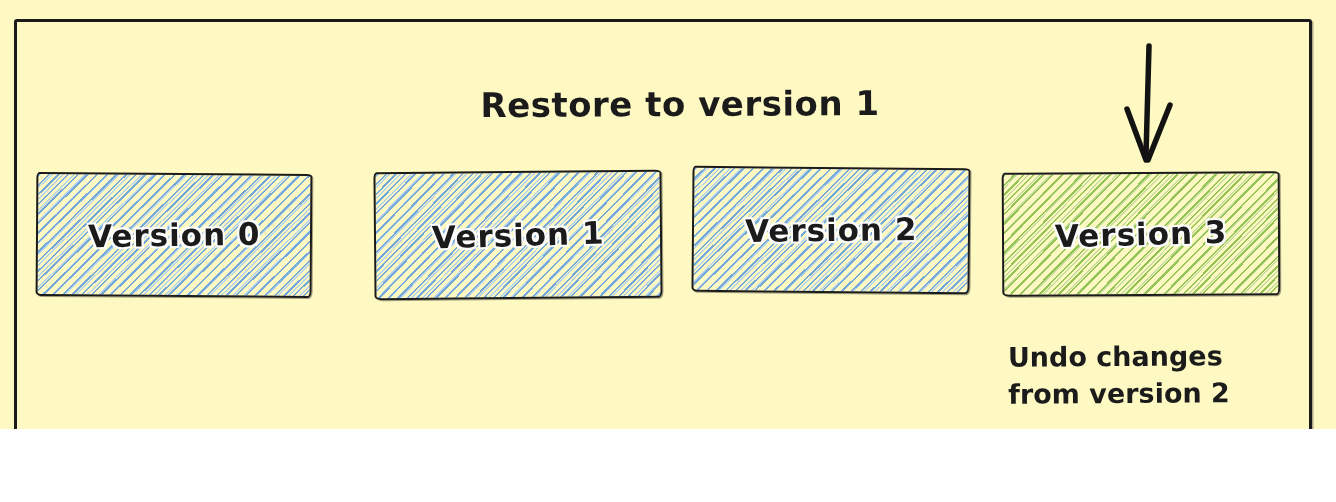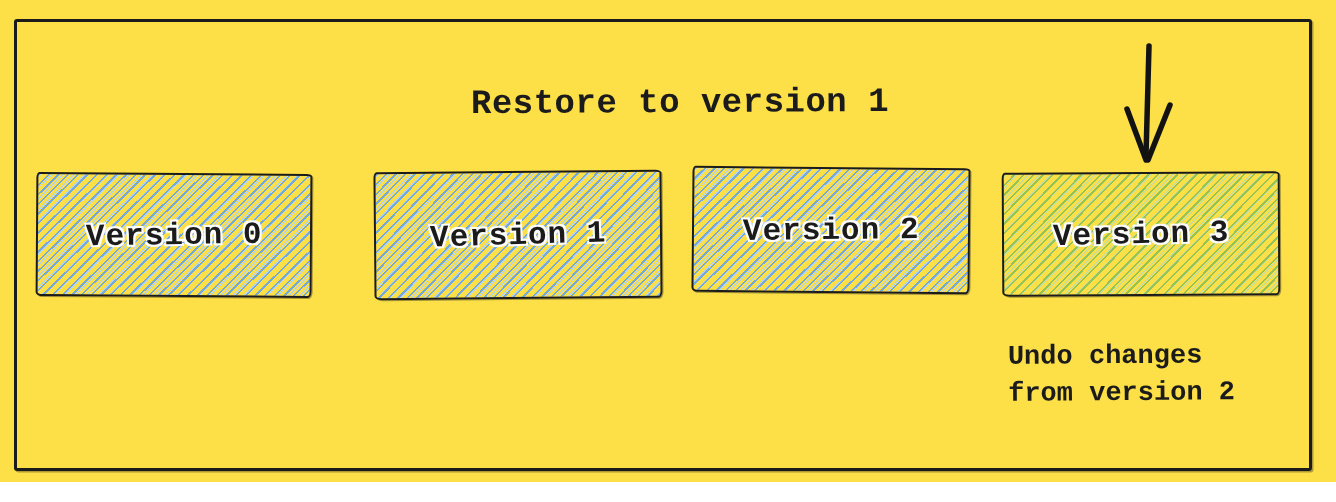--- a/index.html
+++ b/index.html
@@ -4,24 +4,23 @@
 <style>
   html, body {
     margin: 0;
     padding: 0;
     background: #ffffff;
     font-family: "DejaVu Sans", "Liberation Sans", sans-serif;
   }
   .canvas {
     position: relative;
     width: 1336px;
-    height: 482px;
-    background: #fde047;
+    height: 429px;
+    background: #fef9c3;
     overflow: hidden;
-    font-family: Liberation Mono, monospace;
   }
   .frame {
     position: absolute;
     left: 14px;
     top: 19px;
     width: 1292px;
     height: 446px;
     border: 3px solid var(--stroke, #1b1b1b);
     border-radius: 3px;
     box-shadow: 1.5px 1.5px 0 rgba(27,27,27,0.35);

